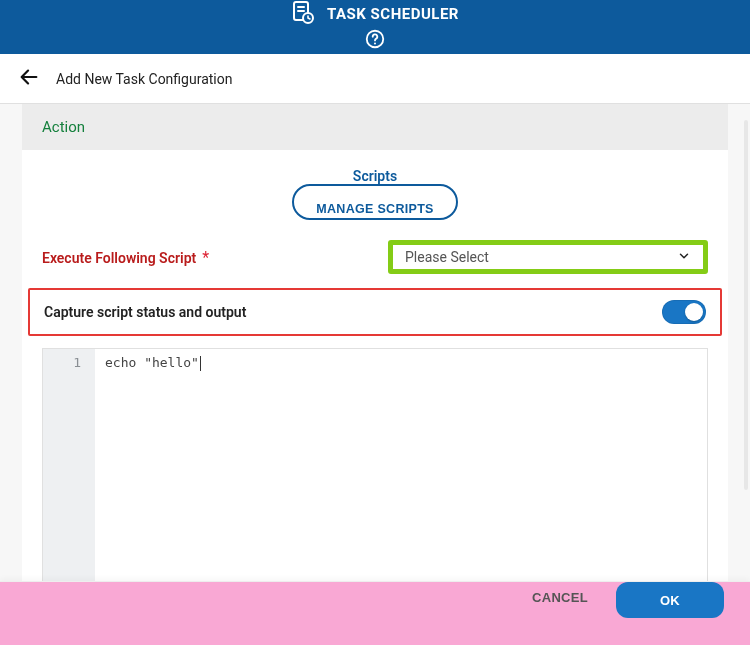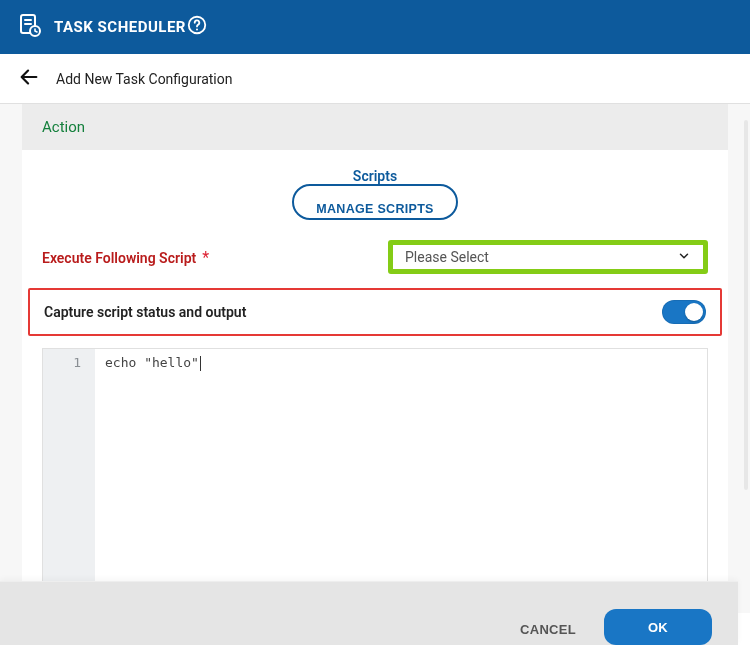--- a/index.html
+++ b/index.html
@@ -1,17 +1,17 @@
 <!DOCTYPE html>
 <html><head>
 <meta charset="utf-8">
 <style>
   * { box-sizing: border-box; margin: 0; padding: 0; }
   html, body { width: 750px; height: 645px; font-family: -apple-system, BlinkMacSystemFont, "Segoe UI", Roboto, Arial, sans-serif; background: #fff; overflow: hidden; }
-  .topbar { background: #0d5a9c; height: 54px; display: flex; align-items: center; padding: 0 18px; color: #fff; justify-content: flex-start; }
+  .topbar { background: #0d5a9c; height: 54px; display: flex; align-items: center; padding: 0 18px; color: #fff; justify-content: center; flex-direction: column; }
   .topbar-left { display: flex; align-items: center; gap: 12px; }
   .app-title { font-weight: 700; font-size: 15px; letter-spacing: 0.5px; }
   .headerbar { height: 50px; display: flex; align-items: center; padding: 0 18px; gap: 16px; border-bottom: 1px solid #e0e0e0; background:#fff;}
   .page-title { font-size: 14px; color: #222; }
   .content-wrap { padding: 0 22px; background: #f4f4f4b0;}
   .panel { margin-top: 0; background: #fff; border: 0; }
   .panel-header { background: #ececec; padding: 14px 20px; font-size: 15px; color: #15803d; }
   .panel-body { padding: 18px 20px 0 20px; background: #fff; }
   .scripts-row { display: flex; align-items: center; justify-content: space-between; margin-bottom: 20px; flex-direction: column; }
   .scripts-label { color: #0d5a9c; font-weight: 600; font-size: 14px; }
@@ -23,21 +23,21 @@
   .chev-down { display:inline-block; }
   .toggle-row { display: flex; align-items: center; justify-content: space-between; border: 2px solid #e53935; border-radius: 2px; padding: 10px 14px; margin: 0 -14px 12px -14px; }
   .toggle-label { font-size: 14px; font-weight: 600; color: #222; }
   .switch { width: 44px; height: 24px; background: #1976c5; border-radius: 14px; position: relative; cursor: pointer; box-shadow: inset 0 0 0 1px rgba(0,0,0,0.08); }
   .switch .knob { position: absolute; width: 18px; height: 18px; background: #fff; border-radius: 50%; top: 3px; right: 3px; box-shadow: 0 1px 2px rgba(0,0,0,0.25); }
   .code-area { display: flex; border: 1px solid #e0e0e0; height: 265px; }
   .gutter { width: 52px; background: #eef0f2; padding-top: 4px; }
   .line-no { font-family: Menlo, Consolas, monospace; font-size: 13px; color: #8a8f94; text-align: right; padding-right: 14px; line-height: 20px; }
   .code { flex: 1; padding: 4px 10px; font-family: Menlo, Consolas, monospace; font-size: 13px; color: #444; line-height: 20px; position: relative; }
   .code .caret { display:inline-block; width:1px; height:15px; background:#333; vertical-align:middle; margin-left:1px;}
-  .footer { position: fixed; left:0; right:12px; bottom: 0; height: 64px; display: flex; align-items: flex-end; justify-content: flex-end; gap: 18px; padding: 0 26px; background: #e5e5e5; border-top: 1px solid #eee; box-shadow: 0 -2px 6px rgba(0,0,0,0.04);}
+  .footer { position: fixed; left:0; right:0; bottom: 0; height: 64px; display: flex; align-items: flex-start; justify-content: flex-end; gap: 18px; padding: 0 26px; background: #f9a8d4; border-top: 1px solid #eee; box-shadow: 0 -2px 6px rgba(0,0,0,0.04);}
   .btn-cancel { background: none; border: none; color: #555; font-weight: 700; font-size: 13px; letter-spacing: 0.3px; cursor: pointer; padding: 8px 10px; }
   .btn-ok { background: #1976c5; color: #fff; border: none; border-radius: 12px; width: 108px; height: 36px; font-weight: 700; font-size: 13px; letter-spacing: 0.3px; cursor: pointer; }
   .scroll-indicator { position: absolute; right: 2px; top: 120px; width: 4px; height: 370px; background: #d0d0d0; border-radius: 2px; opacity:0.4;}
 </style>
 </head>
 <body>
 
 <div class="topbar">
   <div class="topbar-left">
     <span>

